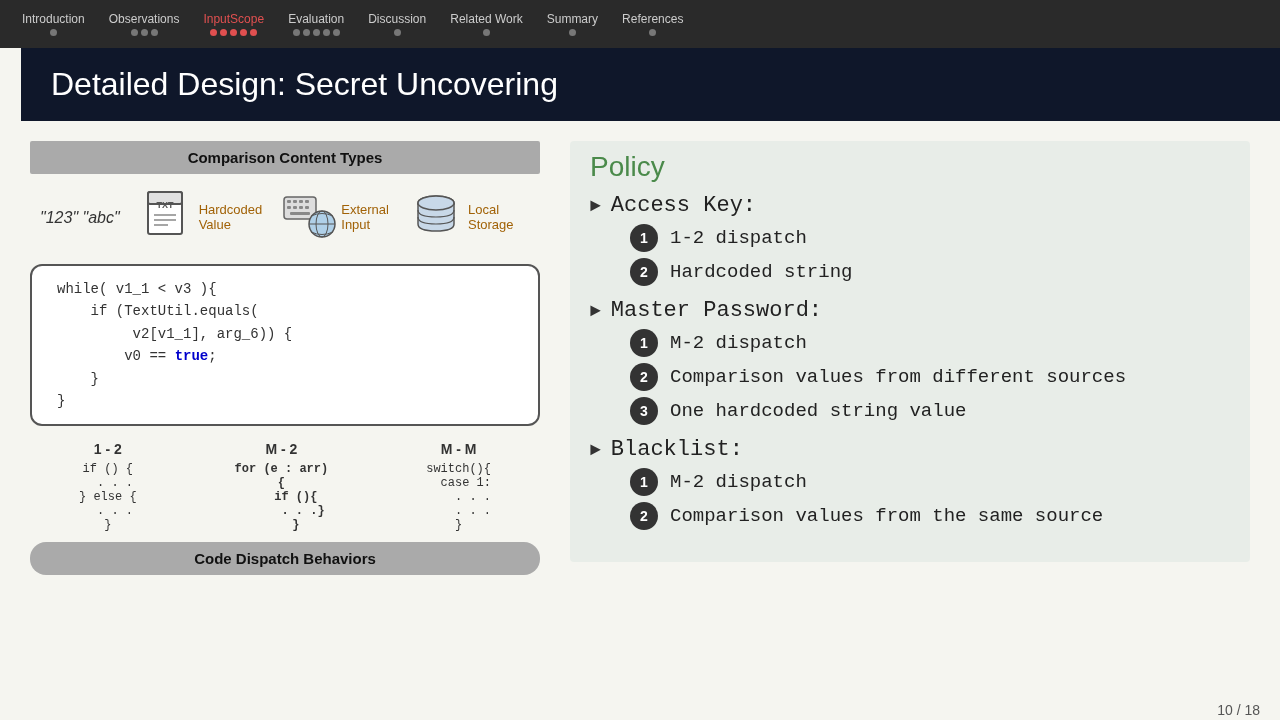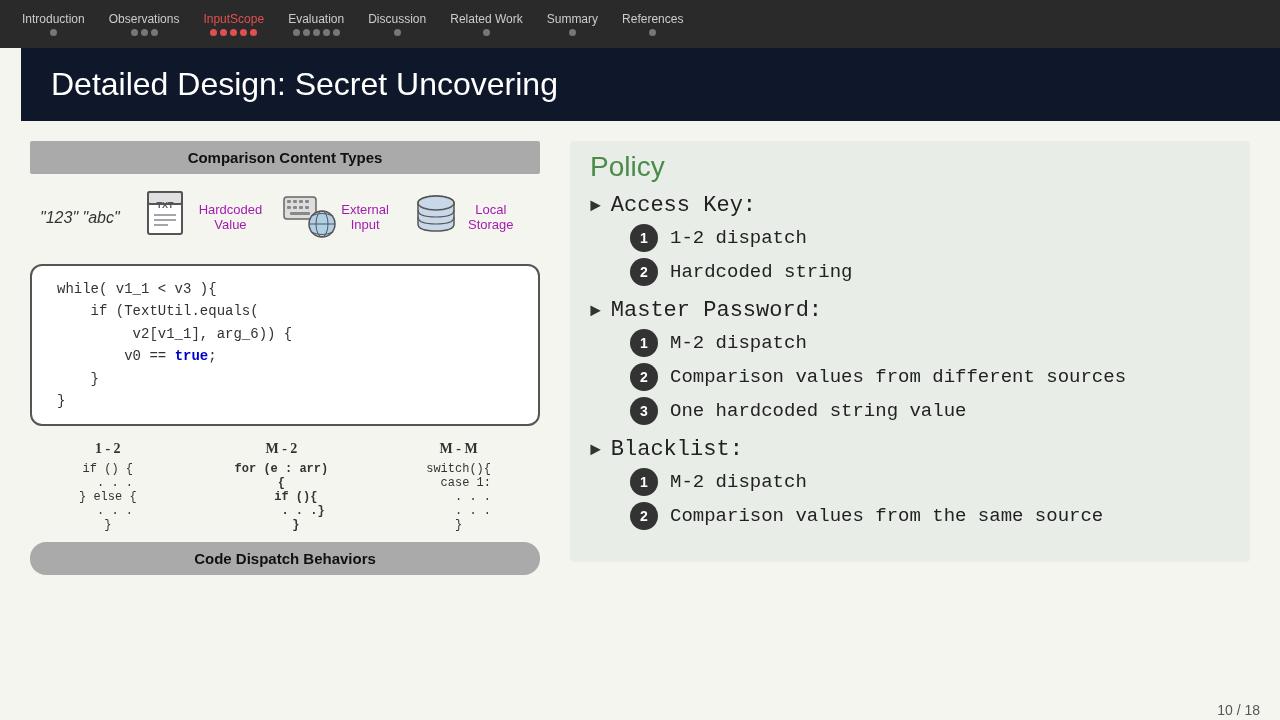--- a/index.html
+++ b/index.html
@@ -107,22 +107,22 @@
       flex-direction: row;
       align-items: center;
       gap: 4px;
     }
     .icon-svg {
       width: 55px;
       height: 55px;
     }
     .icon-label {
       font-size: 13px;
-      text-align: center;
-      color: #a21caf;
+      text-align: left;
+      color: #a16207;
     }
 
     .code-box {
       border: 2px solid #555;
       border-radius: 12px;
       padding: 12px 25px;
       background: white;
       font-family: 'Courier New', monospace;
       font-size: 14px;
       color: #333;
@@ -139,21 +139,21 @@
     .dispatch-col {
       text-align: center;
       font-family: 'Courier New', monospace;
       font-size: 12px;
       color: #333;
     }
     .dispatch-col .dispatch-title {
       font-weight: bold;
       font-size: 14px;
       margin-bottom: 5px;
-      font-family: Liberation Serif, serif;
+      font-family: Liberation Sans, sans-serif;
     }
     .dispatch-col .dispatch-title.bold {
       font-weight: bold;
     }
 
     
     #right-panel {
       flex: 1;
     }
 

